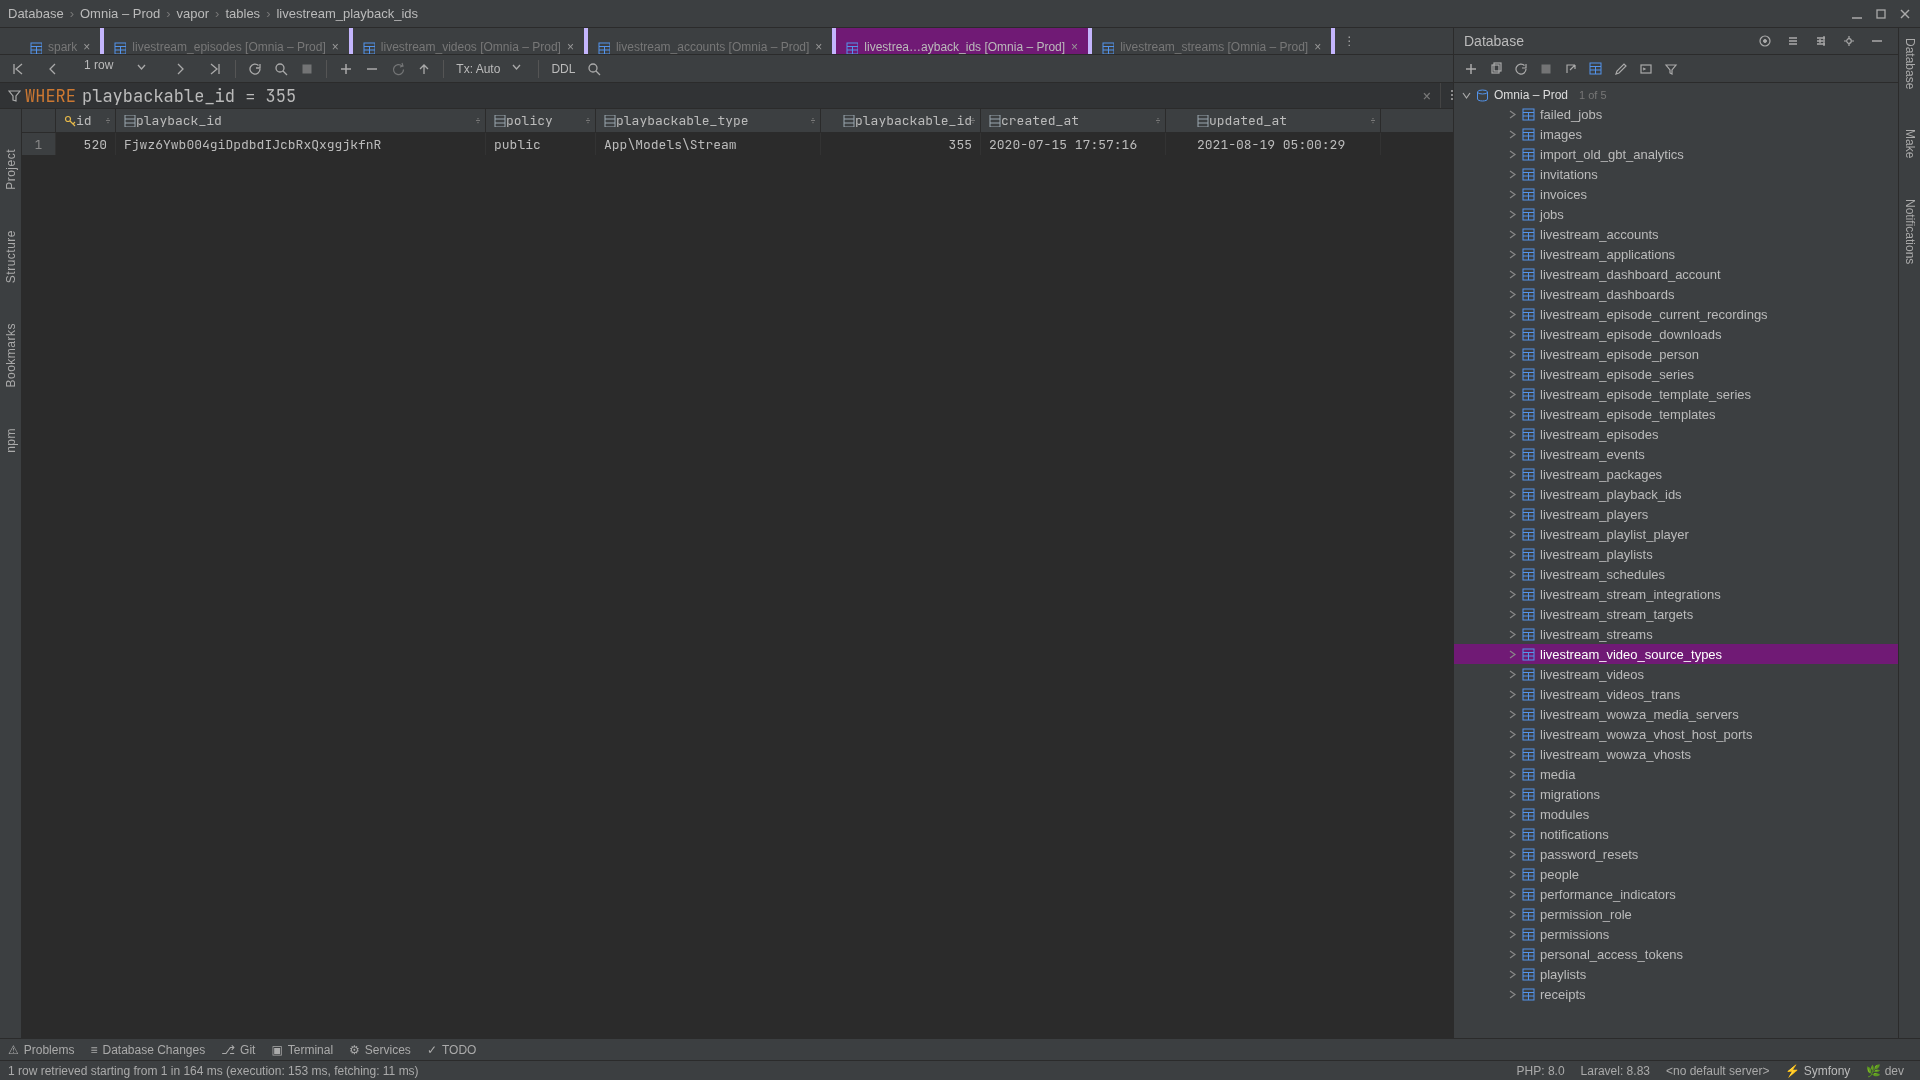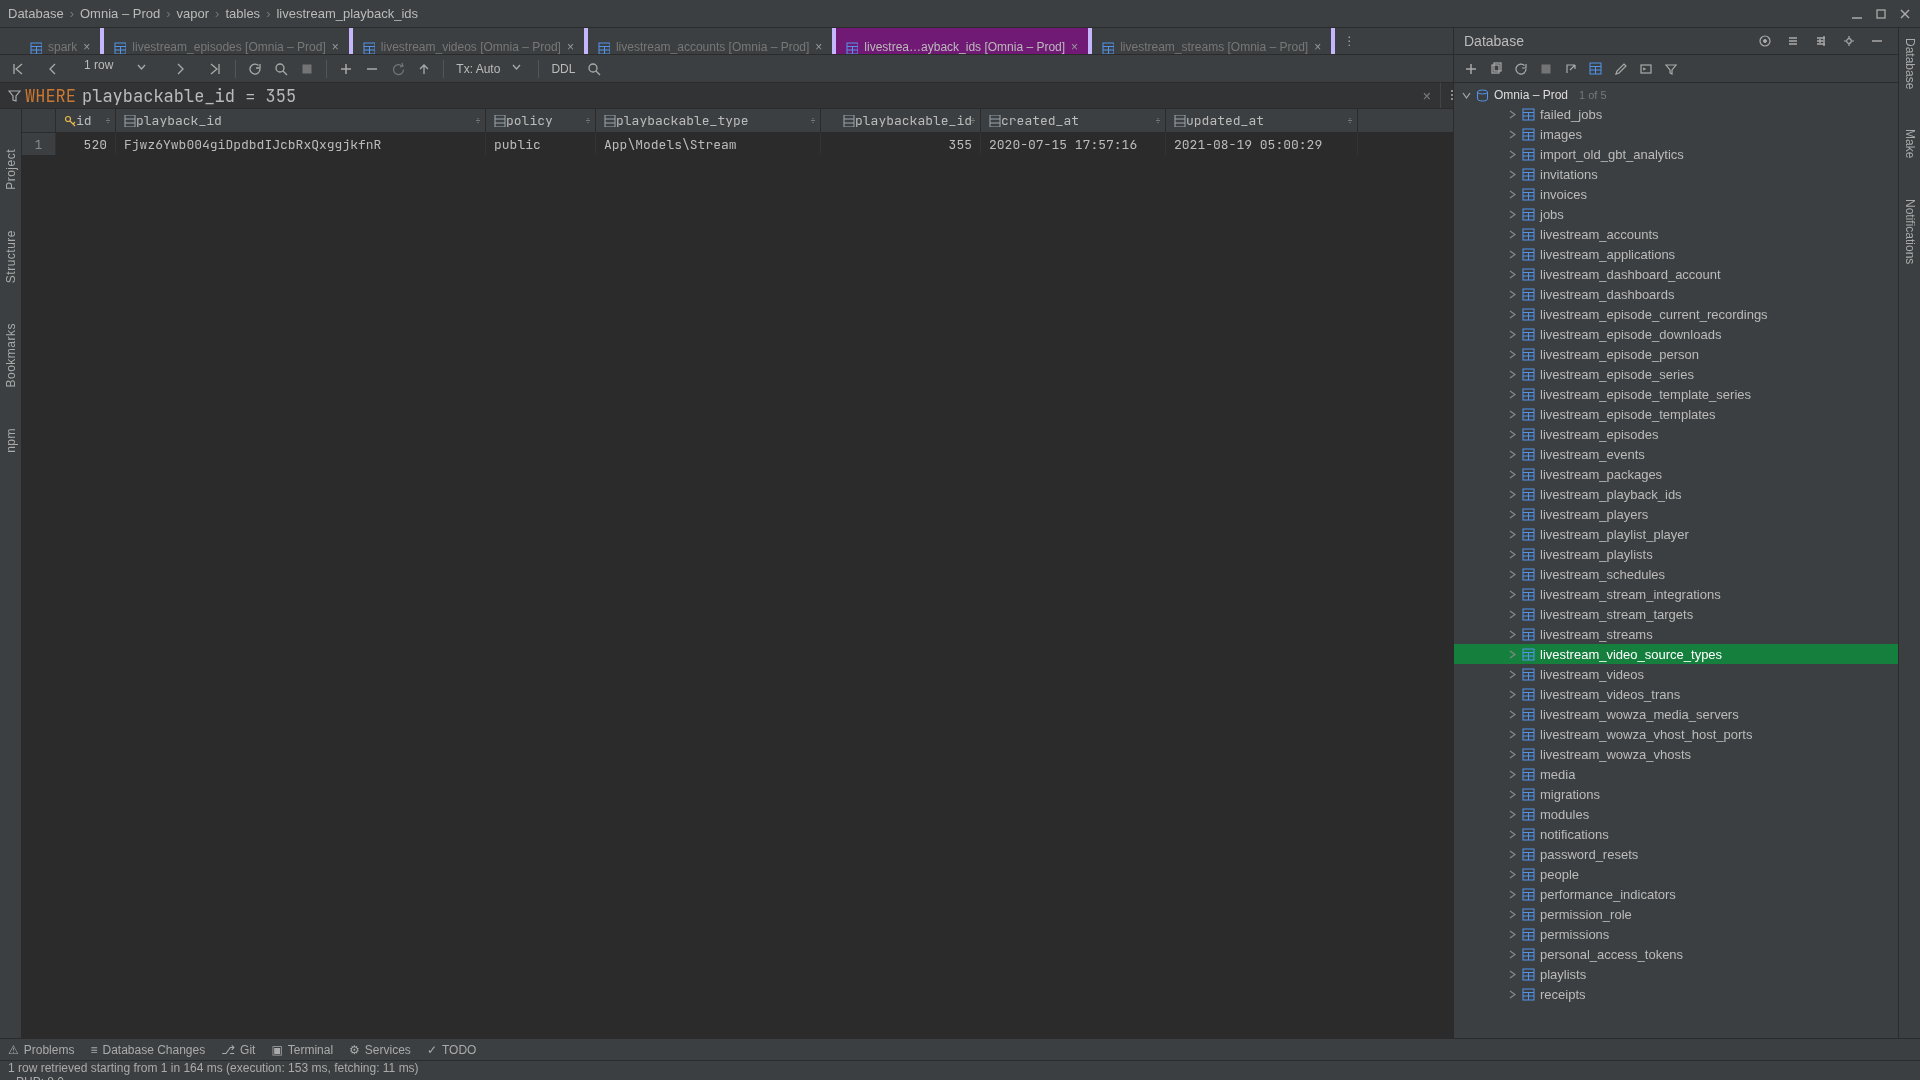--- a/index.html
+++ b/index.html
@@ -92,21 +92,21 @@
     color:#bbb; gap:0; position:relative;
   }
   .gh-cell .sort { color:#777; font-size:10px; position:absolute; right:4px; }
   .gh-rownum { width:34px; justify-content:center; color:#888; }
   .c-id   { width:60px; }
   .c-pb   { width:370px; }
   .c-pol  { width:110px; }
   .c-ptype{ width:225px; }
   .c-pid  { width:160px; justify-content:flex-end; }
   .c-crt  { width:185px; }
-  .c-upd  { width:192px; }
+  .c-upd  { width:192px;margin-left:23px; }
   .grid-row {
     display:flex; height:22px; font-family:"JetBrains Mono","Consolas",monospace;
     font-size:13px; background:#2b2b2b;
   }
   .gd-cell {
     display:flex; align-items:center; padding:0 8px; color:#bbb;
     border-right:1px solid #333; overflow:hidden;
   }
   .gd-cell.num { justify-content:flex-end; }
   .col-icon { width:12px; height:12px; }
@@ -129,35 +129,35 @@
     flex:1; overflow-y:auto; padding:3px 0;
   }
   .tree-root {
     display:flex; align-items:center; padding:2px 8px; gap:5px; color:#ddd;
   }
   .tree-root .count { color:#777; font-size:11px; margin-left:6px; }
   .tree-item {
     display:flex; align-items:center; padding:1px 0 1px 54px; gap:5px;
     color:#bbb; cursor:pointer; height:20px; font-size:13px;
   }
-  .tree-item.selected { background:#15803d; color:#fff; }
+  .tree-item.selected { background:#701a75; color:#fff; }
   .tree-item .chev { width:9px; height:9px; stroke:#888; flex:none; }
   .tree-item svg.tbl { width:13px; height:13px; flex:none; }
   
   .bottom-tabs {
     position:absolute; bottom:20px; left:0; right:0; height:22px;
     background:#3c3f41; border-top:1px solid #2b2b2b;
     display:flex; align-items:center; padding:0 8px; gap:16px;
   }
   .btab { display:flex; align-items:center; gap:5px; color:#aaa; font-size:12px; cursor:pointer; }
   
   .status {
     position:absolute; bottom:0; left:0; right:0; height:20px;
-    background:#3c3f41; display:flex; align-items:flex-start; padding:0 8px;
-    font-size:12px; color:#aaa; border-top:1px solid #2b2b2b;flex-direction:column;
+    background:#3c3f41; display:flex; align-items:center; padding:0 8px;
+    font-size:12px; color:#aaa; border-top:1px solid #2b2b2b;
   }
   .status .spacer { flex:1; }
   .status .chip { padding:0 8px; }
   ::-webkit-scrollbar { width:10px; }
   ::-webkit-scrollbar-thumb { background:#555; border-radius:5px; }
   ::-webkit-scrollbar-track { background:#3c3f41; }
   svg { display:block; }
 </style>
 </head>
 <body>

